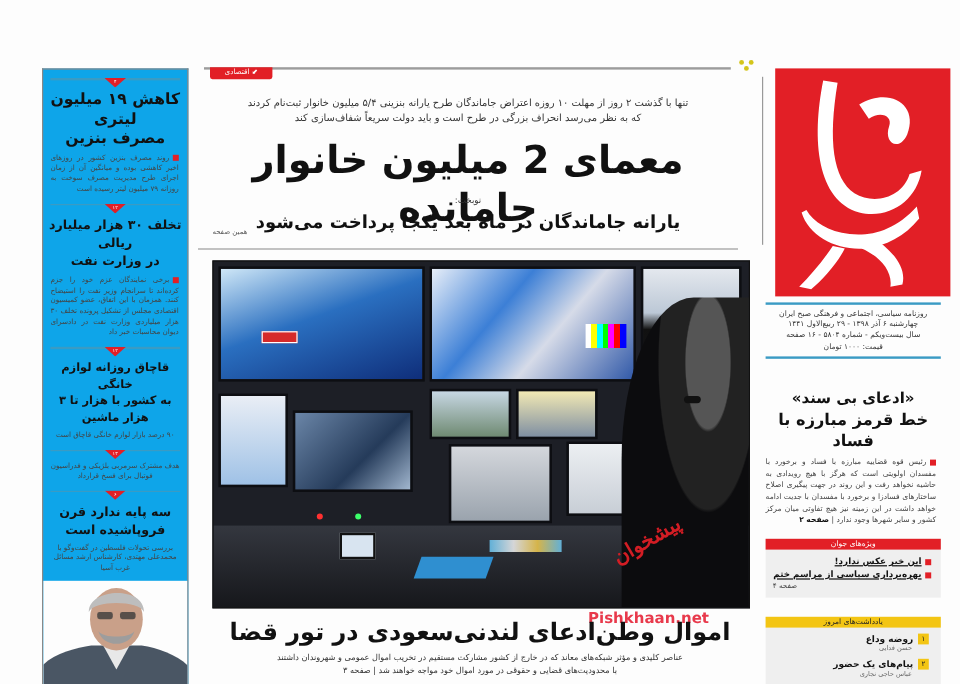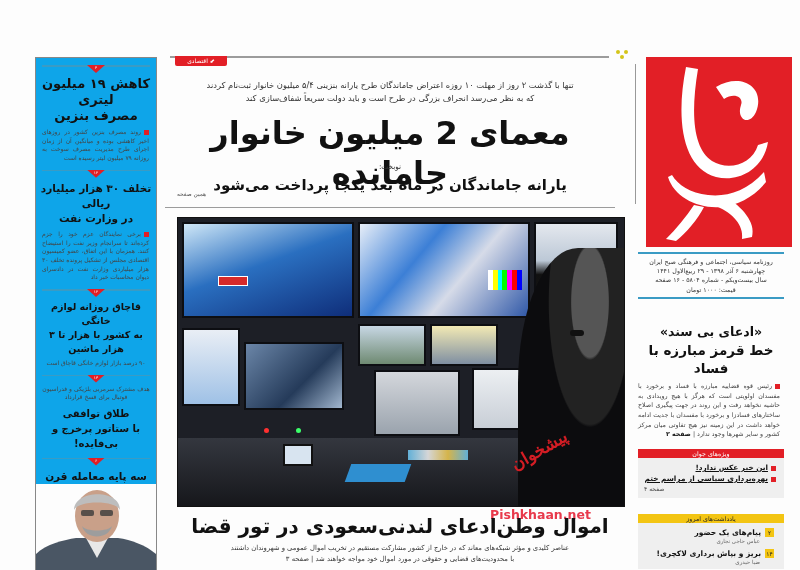--- a/index.html
+++ b/index.html
@@ -124,20 +124,27 @@
       <div class="li"><span class="sq"></span><span>این خبر عکس ندارد!</span></div>
       <div class="li"><span class="sq"></span><span>بهره‌برداری سیاسی از مراسم ختم</span></div>
       <div class="ref" style="text-align:left;">صفحه ۴</div>
     </div>
   </div>
 
   <div class="box-yellow">
     <div class="bar">یادداشت‌های امروز</div>
     <div class="note">
       <div class="row">
+          <span class="num">۱</span>
+          <span class="ttl">روضه وداع</span>
+        </div>
+      <div class="auth">حسن فدایی</div>
+    </div>
+    <div class="note">
+      <div class="row">
           <span class="num">۲</span>
           <span class="ttl">پیام‌های یک حضور</span>
         </div>
       <div class="auth">عباس حاجی نجاری</div>
     </div>
     <div class="note">
       <div class="row">
           <span class="num">۱۴</span>
           <span class="ttl">بریز و بپاش برداری لاکچری!</span>
         </div>
@@ -234,31 +241,27 @@
     <div>قاچاق روزانه لوازم خانگی</div>
     <div>به کشور با هزار تا ۳ هزار ماشین</div>
   </div>
   <div class="lsub">۹۰ درصد بازار لوازم خانگی قاچاق است</div>
 
   <div class="divider">
       <div class="ln"></div>
       <div class="tri">۱۳</div>
     </div>
   <div class="lsub">هدف مشترک سرمربی بلژیکی و فدراسیون فوتبال برای فسخ قرارداد</div>
-  <div class="lh med" style="font-size:10px;line-height:15px;">
-    <div>طلاق توافقی</div>
-    <div>با ستاتور پرخرج و بی‌فایده!</div>
-  </div>
 
   <div class="divider">
       <div class="ln"></div>
       <div class="tri">۶</div>
     </div>
   <div class="lh med">
-    <div>سه پایه معامله قرن</div>
+    <div>سه پایه ندارد قرن</div>
     <div>فروپاشیده است</div>
   </div>
   <div class="lsub">بررسی تحولات فلسطین در گفت‌وگو با محمدعلی مهتدی، کارشناس ارشد مسائل غرب آسیا</div>
 
   <div class="portrait">
     <svg width="122" height="86" viewBox="0 0 122 86">
       <path d="M0 86 L0 70 C 10 60, 28 56, 40 54 L 82 54 C 96 56, 112 62, 122 72 L 122 86 Z" fill="#4a5664"></path>
       <path d="M50 54 L 61 74 L 72 54 Z" fill="#e8e8e8"></path>
       <ellipse cx="61" cy="32" rx="22" ry="26" fill="#c9a089"></ellipse>
       <path d="M38 26 C 38 6, 84 4, 84 26 C 80 16, 42 16, 38 26 Z" fill="#bdbdbd"></path>

